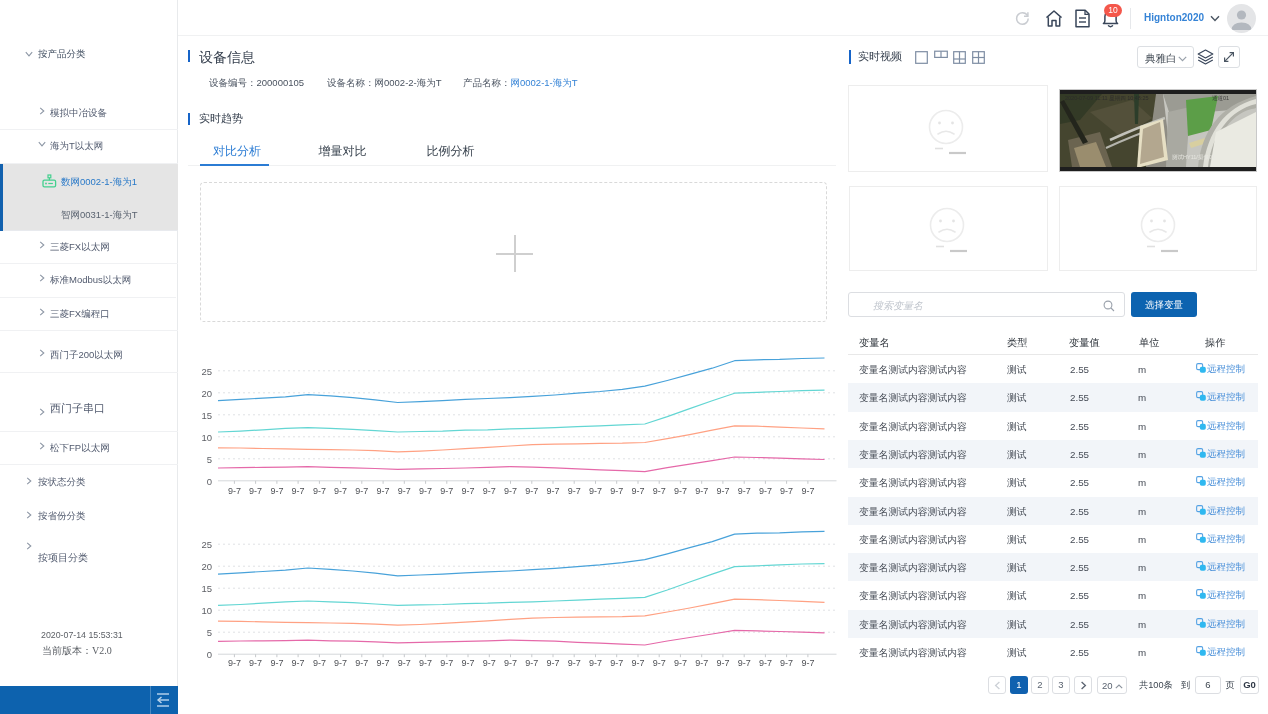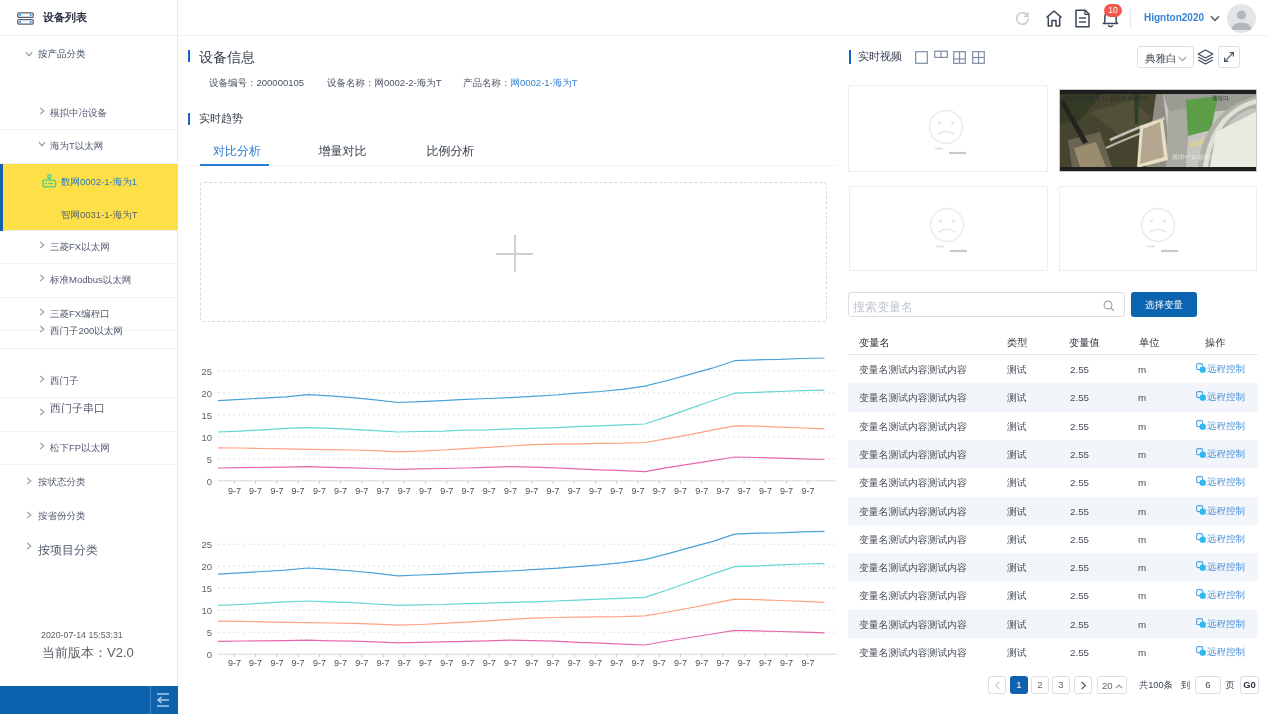--- a/index.html
+++ b/index.html
@@ -1,31 +1,20 @@
 <!DOCTYPE html>
 <html><head><meta charset="utf-8">
 <style>
 *{margin:0;padding:0;box-sizing:border-box;}
 html,body{width:1268px;height:714px;font-family:"Liberation Sans",sans-serif;background:#fff;overflow:hidden;}
 div{line-height:1.2;}
 </style></head>
 <body>
 <div style="position:relative;width:1268px;height:714px;">
 <div style="position:absolute;left:0;top:0;width:178px;height:714px;background:#fff;border-right:1px solid #e8eaec;">
-<div style="position:absolute;left:0;top:0;width:178px;height:36px;border-bottom:1px solid #f0f1f2;">
-<svg width="17" height="13" viewBox="0 0 17 13" style="position:absolute;left:17px;top:12px;">
-<rect x="0.8" y="0.8" width="15.4" height="4.6" rx="1.2" fill="none" stroke="#55606e" stroke-width="1.3"></rect>
-<rect x="0.8" y="7.6" width="15.4" height="4.6" rx="1.2" fill="none" stroke="#55606e" stroke-width="1.3"></rect>
-<circle cx="3.2" cy="3.1" r="1" fill="#2d8cf0"></circle>
-          <circle cx="13.7" cy="3.1" r="1" fill="#2d8cf0"></circle>
-<circle cx="3.2" cy="9.9" r="1" fill="#2d8cf0"></circle>
-          <circle cx="13.7" cy="9.9" r="1" fill="#2d8cf0"></circle>
-</svg>
-<div style="position:absolute;left:43px;top:11px;font-size:11px;font-weight:bold;color:#2b3442;">设备列表</div>
-</div>
 <div style="position:absolute;left:25px;top:50px;">
         <svg width="8" height="8" viewBox="0 0 8 8" style="display:block">
           <path d="M0.8 2.2 L4 5.8 L7.2 2.2" fill="none" stroke="#8d97a5" stroke-width="1.1"></path>
         </svg>
       </div>
 <div style="position:absolute;left:38px;top:48px;font-size:9.5px;color:#425062;">按产品分类</div>
 <div style="position:absolute;left:0;top:96.5px;width:178px;height:33.5px;border-bottom:1px solid #f0f1f3;">
         <div style="position:absolute;left:38px;top:10px;">
           <svg width="8" height="8" viewBox="0 0 8 8" style="display:block">
             <path d="M2.2 0.8 L5.8 4 L2.2 7.2" fill="none" stroke="#8d97a5" stroke-width="1.1"></path>
@@ -58,53 +47,45 @@
         <div style="position:absolute;left:50px;top:10px;font-size:9.5px;color:#515a6e;">标准Modbus以太网</div>
       </div>
 <div style="position:absolute;left:0;top:297.5px;width:178px;height:33.5px;border-bottom:1px solid #f0f1f3;">
         <div style="position:absolute;left:38px;top:10px;">
           <svg width="8" height="8" viewBox="0 0 8 8" style="display:block">
             <path d="M2.2 0.8 L5.8 4 L2.2 7.2" fill="none" stroke="#8d97a5" stroke-width="1.1"></path>
           </svg>
         </div>
         <div style="position:absolute;left:50px;top:10px;font-size:9.5px;color:#515a6e;">三菱FX编程口</div>
       </div>
-<div style="position:absolute;left:0;top:315px;width:178px;height:33.5px;border-bottom:1px solid #f0f1f3;">
+<div style="position:absolute;left:0;top:339px;width:178px;height:33.5px;border-bottom:1px solid #f0f1f3;">
         <div style="position:absolute;left:38px;top:10px;">
           <svg width="8" height="8" viewBox="0 0 8 8" style="display:block">
             <path d="M2.2 0.8 L5.8 4 L2.2 7.2" fill="none" stroke="#8d97a5" stroke-width="1.1"></path>
           </svg>
         </div>
         <div style="position:absolute;left:50px;top:10px;font-size:9.5px;color:#515a6e;">西门子200以太网</div>
       </div>
-<div style="position:absolute;left:0;top:364.5px;width:178px;height:33.5px;border-bottom:1px solid #f0f1f3;">
-        <div style="position:absolute;left:38px;top:10px;">
-          <svg width="8" height="8" viewBox="0 0 8 8" style="display:block">
-            <path d="M2.2 0.8 L5.8 4 L2.2 7.2" fill="none" stroke="#8d97a5" stroke-width="1.1"></path>
-          </svg>
-        </div>
-        <div style="position:absolute;left:50px;top:10px;font-size:9.5px;color:#515a6e;">西门子</div>
-      </div>
 <div style="position:absolute;left:0;top:398.0px;width:178px;height:33.5px;border-bottom:1px solid #f0f1f3;">
         <div style="position:absolute;left:38px;top:10px;">
           <svg width="8" height="8" viewBox="0 0 8 8" style="display:block">
             <path d="M2.2 0.8 L5.8 4 L2.2 7.2" fill="none" stroke="#8d97a5" stroke-width="1.1"></path>
           </svg>
         </div>
         <div style="position:absolute;left:50px;top:4px;font-size:11px;color:#515a6e;">西门子串口</div>
       </div>
 <div style="position:absolute;left:0;top:431.5px;width:178px;height:33.5px;border-bottom:1px solid #f0f1f3;">
         <div style="position:absolute;left:38px;top:10px;">
           <svg width="8" height="8" viewBox="0 0 8 8" style="display:block">
             <path d="M2.2 0.8 L5.8 4 L2.2 7.2" fill="none" stroke="#8d97a5" stroke-width="1.1"></path>
           </svg>
         </div>
         <div style="position:absolute;left:50px;top:10px;font-size:9.5px;color:#515a6e;">松下FP以太网</div>
       </div>
-<div style="position:absolute;left:0;top:163.5px;width:178px;height:67px;background:#fde047;border-bottom:1px solid #e8eaee;">
+<div style="position:absolute;left:0;top:163.5px;width:178px;height:67px;background:#e5e5e5;border-bottom:1px solid #e8eaee;">
 <div style="position:absolute;left:0;top:0;width:3px;height:67px;background:#1261ae;"></div>
 <svg width="15" height="14" viewBox="0 0 15 14" style="position:absolute;left:42px;top:10px;">
 <rect x="1" y="6.2" width="12.6" height="6.6" rx="1.4" fill="none" stroke="#43d08e" stroke-width="1.3"></rect>
 <rect x="6" y="1" width="2.8" height="2.8" fill="none" stroke="#43d08e" stroke-width="1.2"></rect>
 <line x1="7.4" y1="3.8" x2="7.4" y2="6.2" stroke="#43d08e" stroke-width="1.2"></line>
 <circle cx="4" cy="9.5" r="0.9" fill="#43d08e"></circle>
           <rect x="6.3" y="8.9" width="4.6" height="1.2" fill="#43d08e"></rect>
 </svg>
 <div style="position:absolute;left:61px;top:12px;font-size:9.5px;color:#2979c8;">数网0002-1-海为1</div>
 <div style="position:absolute;left:61px;top:45.5px;font-size:9.5px;color:#5a6370;">智网0031-1-海为T</div>
@@ -124,24 +105,24 @@
           </svg>
         </div>
         <div style="position:absolute;left:38px;top:9px;font-size:9.5px;color:#515a6e;">按省份分类</div>
       </div>
 <div style="position:absolute;left:0;top:531.5px;width:178px;height:33px;">
         <div style="position:absolute;left:25px;top:10px;">
           <svg width="8" height="8" viewBox="0 0 8 8" style="display:block">
             <path d="M2.2 0.8 L5.8 4 L2.2 7.2" fill="none" stroke="#8d97a5" stroke-width="1.1"></path>
           </svg>
         </div>
-        <div style="position:absolute;left:38px;top:11px;font-size:12px;color:#515a6e;">按项目分类</div>
+        <div style="position:absolute;left:38px;top:20px;font-size:10px;color:#515a6e;">按项目分类</div>
       </div>
 <div style="position:absolute;left:41px;top:630px;font-size:8.8px;color:#5c6066;">2020-07-14 15:53:31</div>
-<div style="position:absolute;left:42px;top:645px;font-size:13px;color:#5c6066;">当前版本：V2.0</div>
+<div style="position:absolute;left:42px;top:645px;font-size:10px;color:#5c6066;font-family:Liberation Serif, serif;">当前版本：V2.0</div>
 <div style="position:absolute;left:0;top:686px;width:178px;height:28px;background:#0d62ae;">
 <div style="position:absolute;left:150px;top:0;width:1px;height:28px;background:rgba(255,255,255,0.25);"></div>
 <svg width="16" height="14" viewBox="0 0 16 14" style="position:absolute;left:156px;top:7px;">
 <line x1="1" y1="1" x2="13" y2="1" stroke="#bcd6ec" stroke-width="1.4"></line>
 <line x1="1" y1="13" x2="13" y2="13" stroke="#bcd6ec" stroke-width="1.4"></line>
 <path d="M5.5 4 L2 7 L5.5 10" fill="none" stroke="#bcd6ec" stroke-width="1.4"></path>
 <line x1="2.5" y1="7" x2="13" y2="7" stroke="#bcd6ec" stroke-width="1.4"></line>
 </svg>
 </div>
 </div>
@@ -430,21 +411,21 @@
 <polygon points="80,36 103,29 108,70 77,78" fill="#e6dfc4"></polygon>
 <polygon points="83,39 100,32 104,67 80,74" fill="#b3a78f"></polygon>
 <rect x="0" y="0" width="196" height="4" fill="#1e1e1e"></rect>
 <rect x="0" y="77" width="196" height="4" fill="#1e1e1e"></rect>
 <text x="5" y="10" font-size="5.5" fill="#2a2a2a" opacity="0.9">2020-07-09 11:11 星期四 10:48:25</text>
 <text x="152" y="10" font-size="5.5" fill="#333333" opacity="0.9">通道01</text>
 <text x="112" y="69" font-size="5.5" fill="#e8e8e2" opacity="0.95">测试HY11/摄像01</text>
 </svg>
 </div>
 <div style="position:absolute;left:848px;top:292px;width:277px;height:25px;border:1px solid #dcdee2;border-radius:3px;">
-<div style="position:absolute;left:4px;top:7px;font-size:12px;color:#bfc4cc;">搜索变量名</div>
+<div style="position:absolute;left:24px;top:7px;font-size:10px;color:#bfc4cc;font-style:italic;">搜索变量名</div>
 <svg width="12" height="12" viewBox="0 0 12 12" style="position:absolute;right:9px;top:7px;">
         <circle cx="5" cy="5" r="3.9" fill="none" stroke="#9aa1ab" stroke-width="1.1"></circle>
         <line x1="8" y1="8" x2="11" y2="11" stroke="#9aa1ab" stroke-width="1.1"></line>
       </svg>
 </div>
 <div style="position:absolute;left:1131px;top:292px;width:66px;height:25px;background:#0c63b0;border-radius:3px;color:#fff;font-size:9.5px;text-align:center;line-height:25px;">选择变量</div>
 <div style="position:absolute;left:848px;top:331px;width:410px;height:24px;border-bottom:1px solid #e8e8e8;">
 <div style="position:absolute;left:11px;top:6px;font-size:10.2px;color:#2f353c;">变量名</div>
 <div style="position:absolute;left:159px;top:6px;font-size:10.2px;color:#2f353c;">类型</div>
 <div style="position:absolute;left:221px;top:6px;font-size:10.2px;color:#2f353c;">变量值</div>

